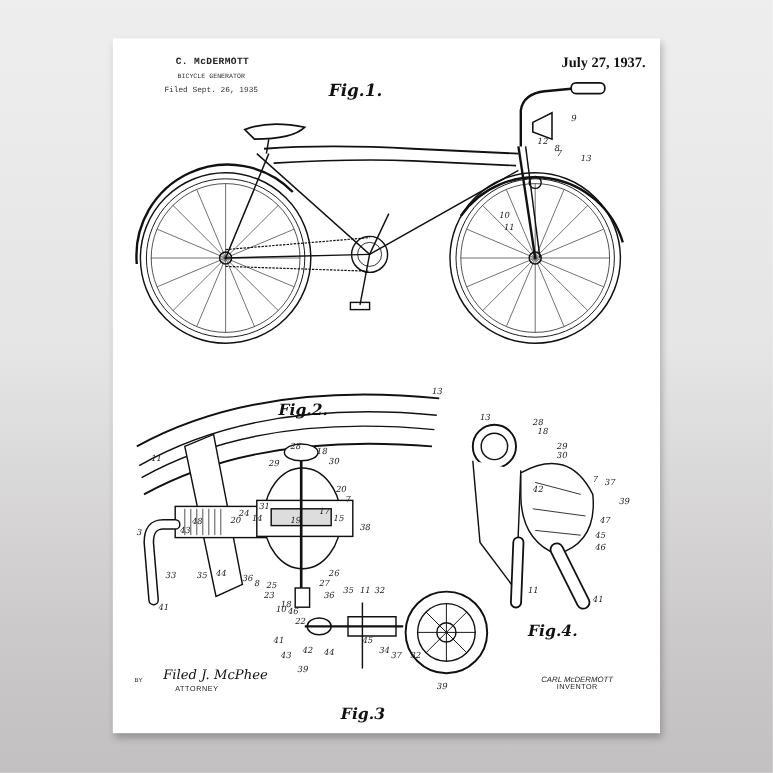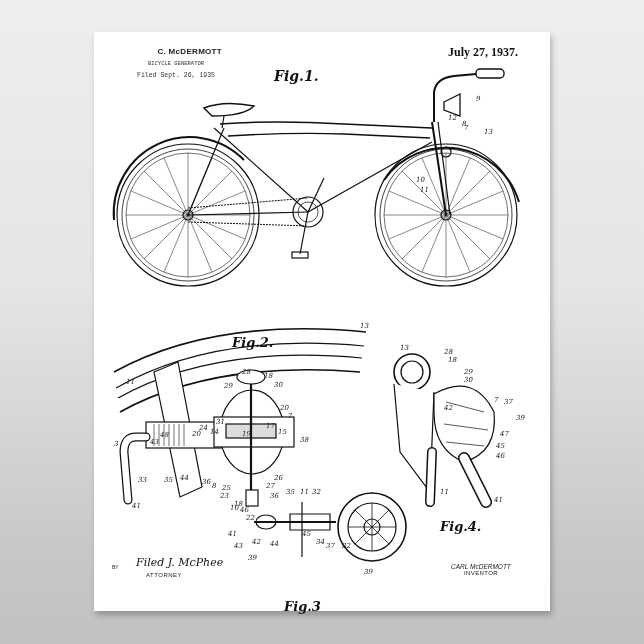--- a/index.html
+++ b/index.html
@@ -6,27 +6,27 @@
   body {
     width:644px; height:644px; overflow:hidden; position:relative;
     background: linear-gradient(180deg, #eeeeee 0%, #e6e5e5 45%, #c9c7c7 85%, #c2c0c0 100%);
     font-family: "DejaVu Serif", serif;
   }
   .poster {
     position:absolute; left:94px; top:32px; width:456px; height:579px;
     background:#fff;
     box-shadow: 2px 4px 6px rgba(0,0,0,0.25);
   }
-  .hdr-name { position:absolute; left:38px; top:15px; width:90px; text-align:right;
-    font-family:Liberation Sans, sans-serif; font-size:8px; font-weight:bold; color:#222; letter-spacing:0.3px; }
+  .hdr-name { position:absolute; left:38px; top:15px; width:90px; text-align:center;
+    font-family:Liberation Mono, monospace; font-size:8px; font-weight:bold; color:#222; letter-spacing:0.3px; }
   .hdr-title { position:absolute; left:30px; top:28px; width:104px; text-align:center;
     font-family:"Liberation Mono", monospace; font-size:5.5px; color:#333; }
   .hdr-filed { position:absolute; left:26px; top:40px; width:112px; text-align:center;
     font-family:"Liberation Mono", monospace; font-size:6.5px; color:#333; }
-  .hdr-date { position:absolute; right:32px; top:13px;
+  .hdr-date { position:absolute; right:12px; top:13px;
     font-family:"Liberation Serif", serif; font-size:12px; font-weight:bold; color:#111; }
   .fig-label { position:absolute; font-family:"DejaVu Serif", serif; font-style:italic; font-weight:bold; color:#111; font-size:12px;margin-top:24px; }
   .sig-by { position:absolute; left:18px; top:532px; font-family:"Liberation Sans", sans-serif; font-size:5px; color:#222; }
   .sig-att-scrawl { position:absolute; left:42px; top:524px; font-family:"DejaVu Serif", serif; font-style:italic; font-size:11px; color:#111; }
   .sig-att { position:absolute; left:52px; top:540px; font-family:"Liberation Sans", sans-serif; font-size:6px; color:#222; letter-spacing:0.5px; }
   .sig-inv-name { position:absolute; left:357px; top:531px; font-family:"Liberation Sans", sans-serif; font-style:italic; font-size:6.5px; color:#222; }
   .sig-inv { position:absolute; left:370px; top:538px; font-family:"Liberation Sans", sans-serif; font-size:6px; color:#222; letter-spacing:0.4px; }
   svg.drawing { position:absolute; left:0; top:0; }
   .num { font-family:"DejaVu Serif", serif; font-style:italic; font-size:7px; fill:#222; }
 </style>
@@ -34,21 +34,21 @@
 <body>
 
 <div class="poster">
   <div class="hdr-name">C. McDERMOTT</div>
   <div class="hdr-title">BICYCLE GENERATOR</div>
   <div class="hdr-filed">Filed Sept. 26, 1935</div>
   <div class="hdr-date">July 27, 1937.</div>
 
   <div class="fig-label" style="left:180px;top:12px;font-size:14px;">Fig.1.</div>
   <div class="fig-label" style="left:138px;top:279px;font-size:13px;">Fig.2.</div>
-  <div class="fig-label" style="left:190px;top:543px;font-size:13px;">Fig.3</div>
+  <div class="fig-label" style="left:190px;top:532px;font-size:13px;">Fig.3</div>
   <div class="fig-label" style="left:346px;top:463px;font-size:13px;">Fig.4.</div>
 
   <svg class="drawing" width="456" height="579" viewBox="0 0 456 579">
     <g fill="none" stroke="#111" stroke-width="1.2">
 
       <circle cx="94" cy="183" r="71"></circle>
       <circle cx="94" cy="183" r="66" stroke-width="0.8"></circle>
       <circle cx="94" cy="183" r="62" stroke-width="0.6"></circle>
       <circle cx="94" cy="183" r="5"></circle>
 

